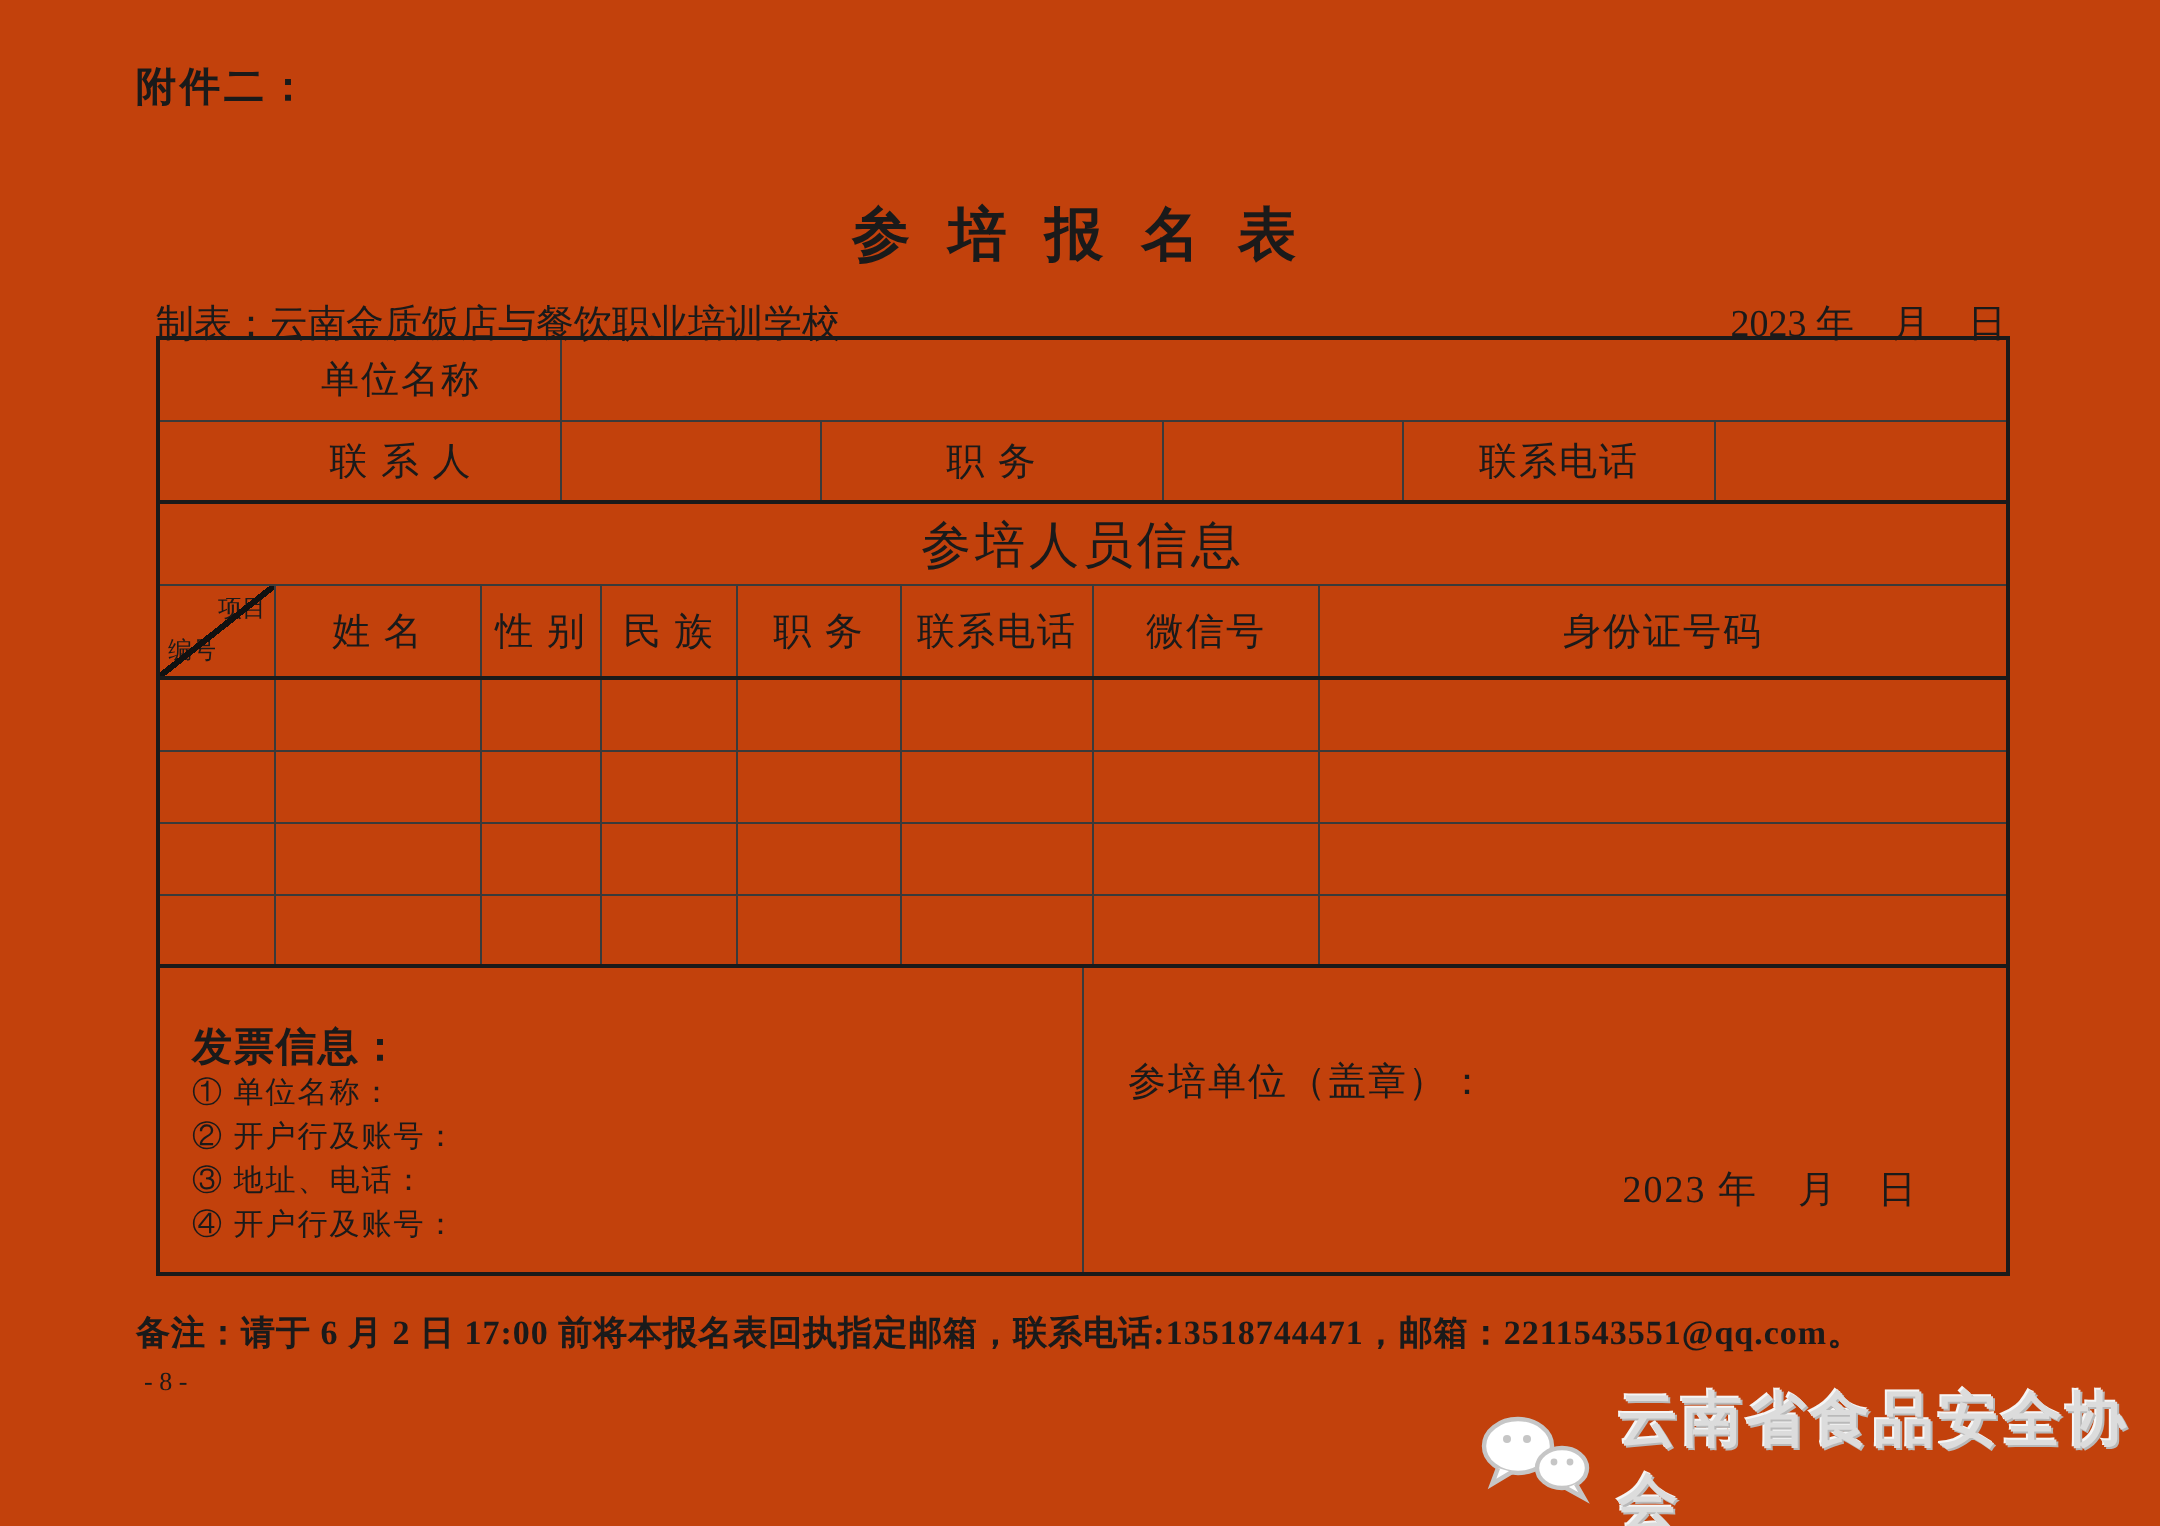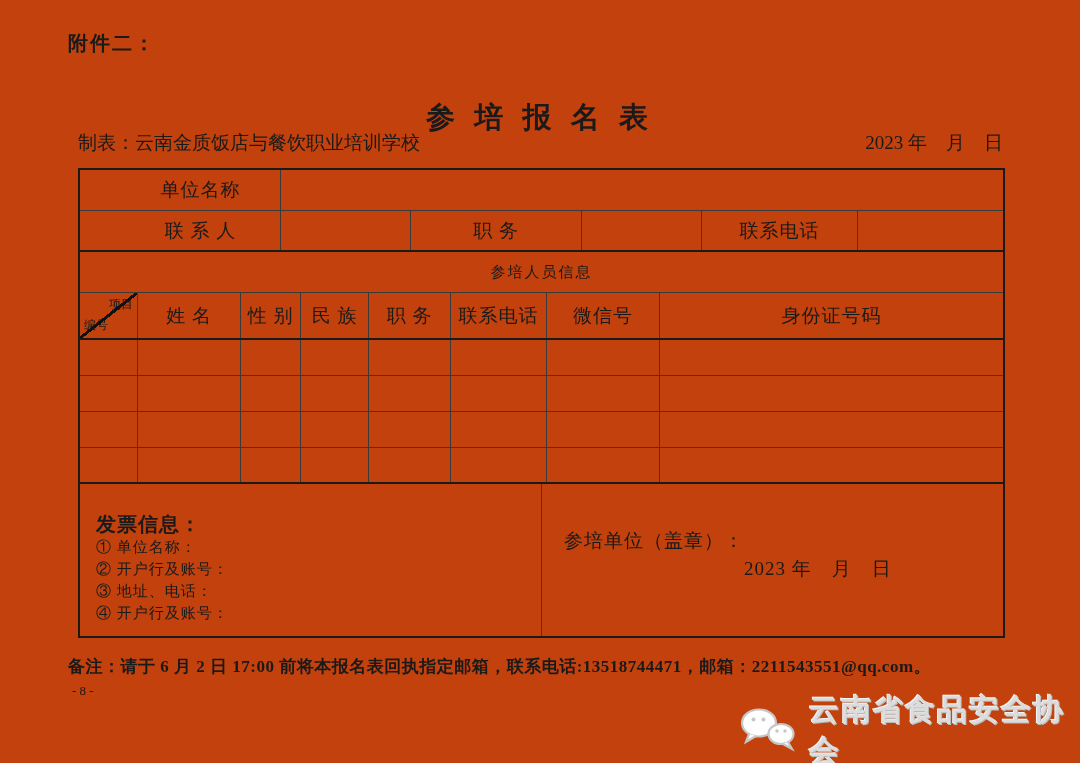--- a/index.html
+++ b/index.html
@@ -2,21 +2,21 @@
 <html><head>
 <meta charset="utf-8">
 <style>
   html,body{margin:0;padding:0;background:#fff;}
   .page{
     position:relative;width:1080px;height:763px;background:#c2410c;overflow:hidden;
     font-family:"Liberation Serif","DejaVu Serif",serif;color:#1a1a1a;
   }
   .attachment{position:absolute;left:68px;top:30px;font-size:20px;font-weight:bold;letter-spacing:2px;}
   .title{position:absolute;left:0;top:98px;width:100%;text-align:center;font-size:29px;font-weight:bold;letter-spacing:6px;}
-  .meta-line{position:absolute;left:78px;top:130px;width:927px;display:flex;justify-content:space-between;align-items:flex-end;font-size:19px;}
+  .meta-line{position:absolute;left:78px;top:149px;width:927px;display:flex;justify-content:space-between;align-items:flex-end;font-size:19px;}
   .meta-date{padding-right:2px;}
 
   
   .tbl{position:absolute;left:78px;top:168px;width:927px;border:2px solid #1a1a1a;box-sizing:border-box;}
   .trow{display:flex;border-bottom:1px solid #3a3a3a;box-sizing:border-box;}
   .trow:last-child{border-bottom:none;}
   .cell{box-sizing:border-box;border-right:1px solid #3a3a3a;display:flex;align-items:center;justify-content:center;
         font-size:19px;letter-spacing:1px;overflow:hidden;}
   .cell.last{border-right:none;}
   .r1{height:41px;}
@@ -31,34 +31,34 @@
   .w-label{width:160px;margin-left:41px;}
   .w-b1{width:130px;}
   .w-pos{width:171px;}
   .w-b2{width:120px;}
   .w-tel{width:156px;}
   .w-rest{flex:1;}
   
   .c0{width:58px;}.c1{width:103px;}.c2{width:60px;}.c3{width:68px;}
   .c4{width:82px;}.c5{width:96px;}.c6{width:113px;}.c7{flex:1;border-right:none;}
 
-  .section-cell{flex:1;border-right:none;justify-content:center;font-size:15px;letter-spacing:2px;}
+  .section-cell{flex:1;border-right:none;justify-content:center;font-size:25px;letter-spacing:2px;}
 
   
   .diag{position:relative;padding:0;}
   .diag::after{content:"";position:absolute;inset:0;
     background:linear-gradient(to bottom right,transparent calc(50% - 1.5px),#111 calc(50% - 1.5px),#111 calc(50% + 1.5px),transparent calc(50% + 1.5px));}
   .diag .tr{position:absolute;top:3px;right:4px;font-size:12px;letter-spacing:0;}
   .diag .bl{position:absolute;bottom:4px;left:4px;font-size:12px;letter-spacing:0;}
 
   
   .invoice-cell{width:462px;align-items:flex-start;justify-content:flex-start;flex-direction:column;padding:28px 0 0 16px;}
   .invoice-title{font-size:20px;font-weight:bold;letter-spacing:1px;line-height:24px;}
   .invoice-item{font-size:15px;line-height:22px;letter-spacing:1px;}
-  .stamp-cell{flex:1;border-right:none;flex-direction:row;align-items:stretch;justify-content:flex-start;padding:44px 44px 0 22px;}
+  .stamp-cell{flex:1;border-right:none;flex-direction:column;align-items:stretch;justify-content:flex-start;padding:44px 44px 0 22px;}
   .stamp-label{font-size:19px;letter-spacing:1px;text-align:left;}
   .stamp-date{font-size:19px;text-align:right;margin-top:28px;letter-spacing:1px;}
 
   .remark{position:absolute;left:68px;top:642px;width:960px;font-size:17px;font-weight:bold;letter-spacing:0.5px;white-space:nowrap;margin-top:13px;}
   .pageno{position:absolute;left:72px;top:683px;font-size:13px;}
 
   .footer-brand{position:absolute;left:737px;top:690px;display:flex;align-items:center;gap:10px;}
   .brand-text{font-size:30px;letter-spacing:2px;color:#dcdcdc;text-shadow:1px 1px 0 #b9b9b9, -1px -1px 0 #f5f5f5;font-weight:bold;}
 </style>
 </head>

